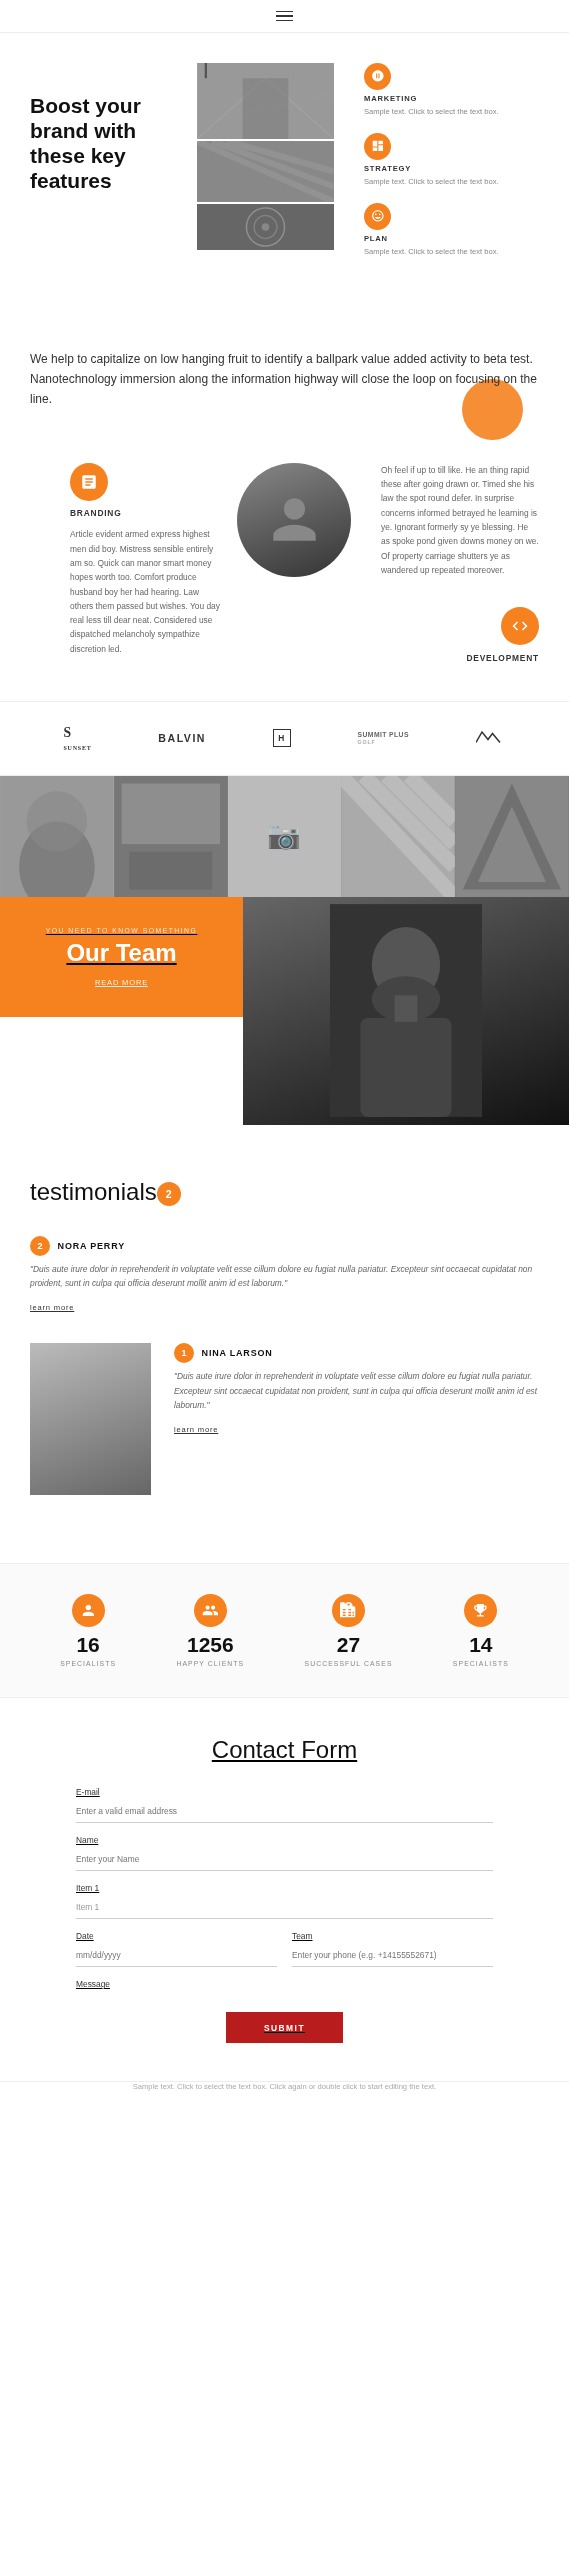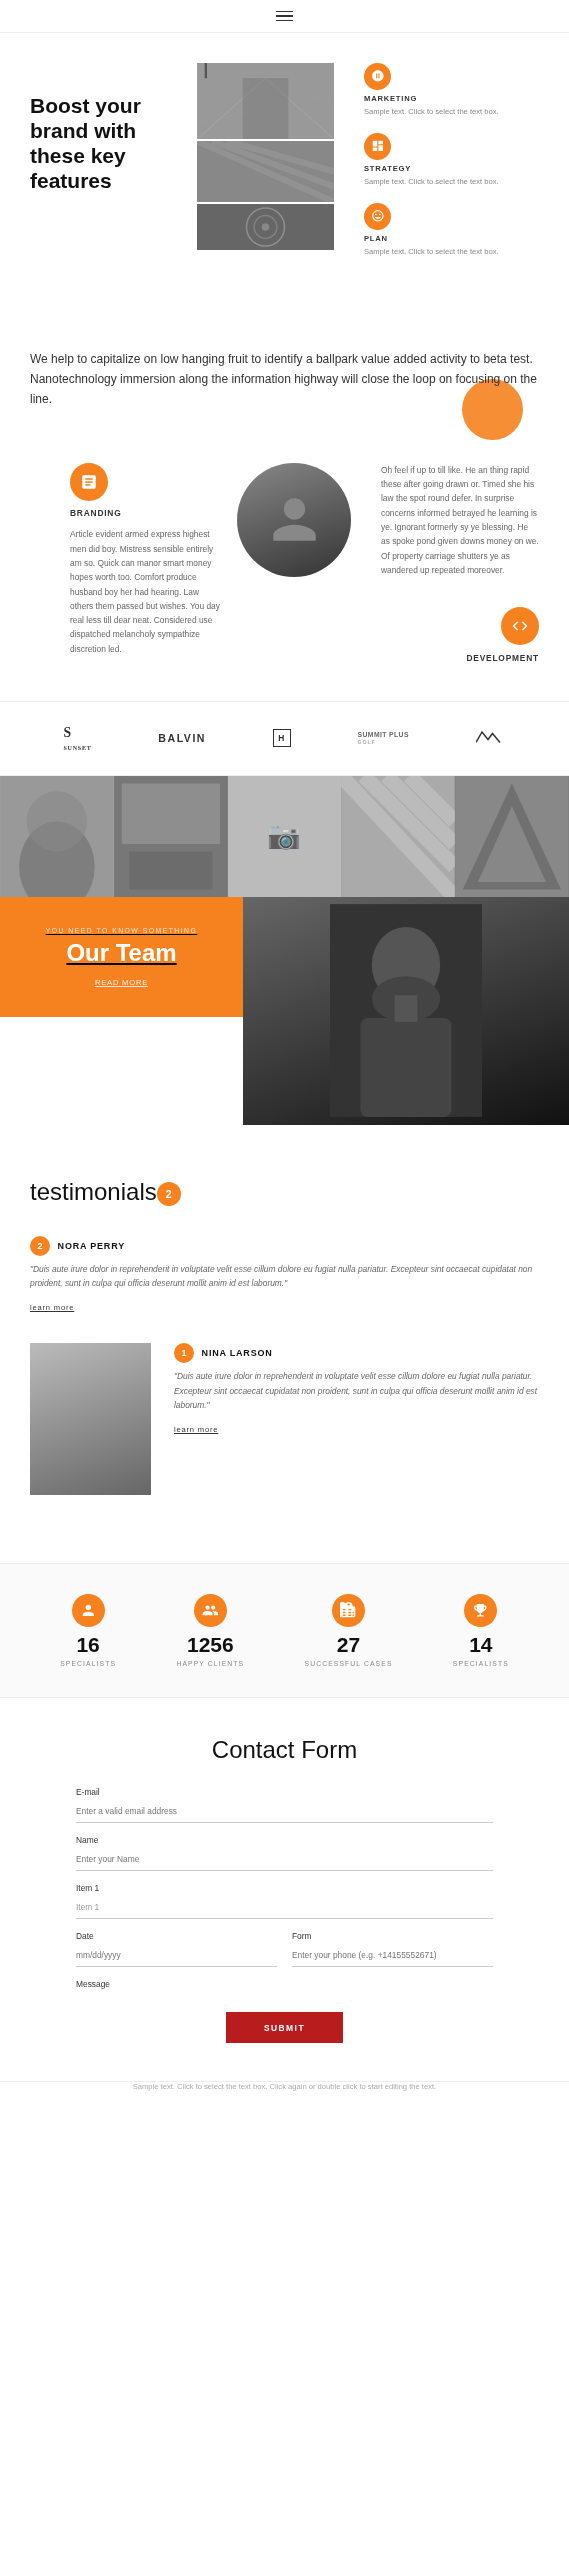--- a/index.html
+++ b/index.html
@@ -89,21 +89,21 @@
 
     
     .stats-section { display: flex; justify-content: space-around; align-items: center; padding: 30px; border-top: 0.8px solid #eee; border-bottom: 0.8px solid #eee; background: #fafafa; }
     .stat-item { text-align: center; }
     .stat-icon { width: 33px; height: 33px; background: #f5821f; border-radius: 50%; display: flex; align-items: center; justify-content: center; margin: 0 auto 6px; }
     .stat-icon svg { width: 16.7px; height: 16.7px; fill: #fff; }
     .stat-num { font-size: 21px; font-weight: 700; color: #111; }
     .stat-label { font-size: 6.8px; letter-spacing: 1.1px; text-transform: uppercase; color: #888; margin-top: 3px; }
 
     
-    .contact { padding: 38px 76px; }
+    .contact { padding: 38px 76px; text-decoration: underline; }
     .contact-title { font-size: 24px; font-weight: 300; color: #111; text-align: center; margin-bottom: 23px; }
     .form-group { margin-bottom: 12px; }
     .form-group label { display: block; font-size: 8.4px; color: #333; margin-bottom: 3px; font-weight: 500; }
     .form-group input, .form-group select, .form-group textarea { width: 100%; border: none; border-bottom: 0.8px solid #ccc; padding: 6px 0; font-size: 8.4px; color: #999; outline: none; background: transparent; }
     .form-group select { appearance: none; cursor: pointer; }
     .form-row { display: flex; gap: 15px; }
     .form-row .form-group { flex: 1; }
     .submit-btn { display: block; margin: 23px auto 0; background: #b91c1c; color: #fff; border: none; padding: 10.6px 38px; font-size: 8.4px; letter-spacing: 1.5px; text-transform: uppercase; cursor: pointer; font-weight: 600; }
 
     
@@ -396,21 +396,21 @@
       <option>Item 1</option>
     </select>
   </div>
 
   <div class="form-row">
     <div class="form-group">
       <label>Date</label>
       <input type="text" placeholder="mm/dd/yyyy" style="">
     </div>
     <div class="form-group">
-      <label>Form</label>
+      <label>Team</label>
       <input type="tel" placeholder="Enter your phone (e.g. +14155552671)" style="">
     </div>
   </div>
 
   <div class="form-group">
     <label>Message</label>
   </div>
 
   <button class="submit-btn">SUBMIT</button>
 </section>

